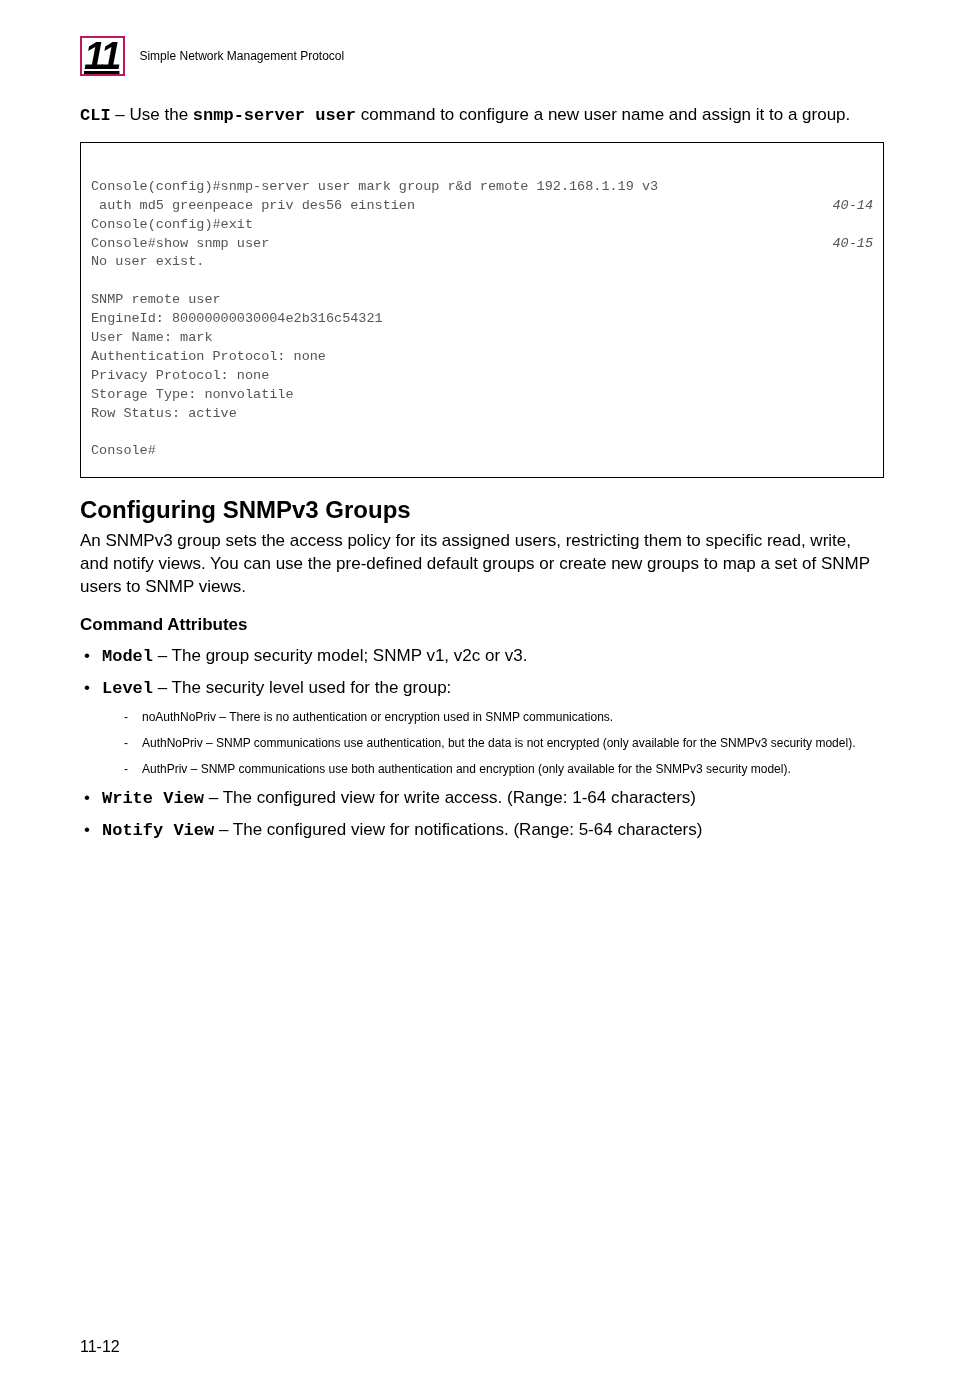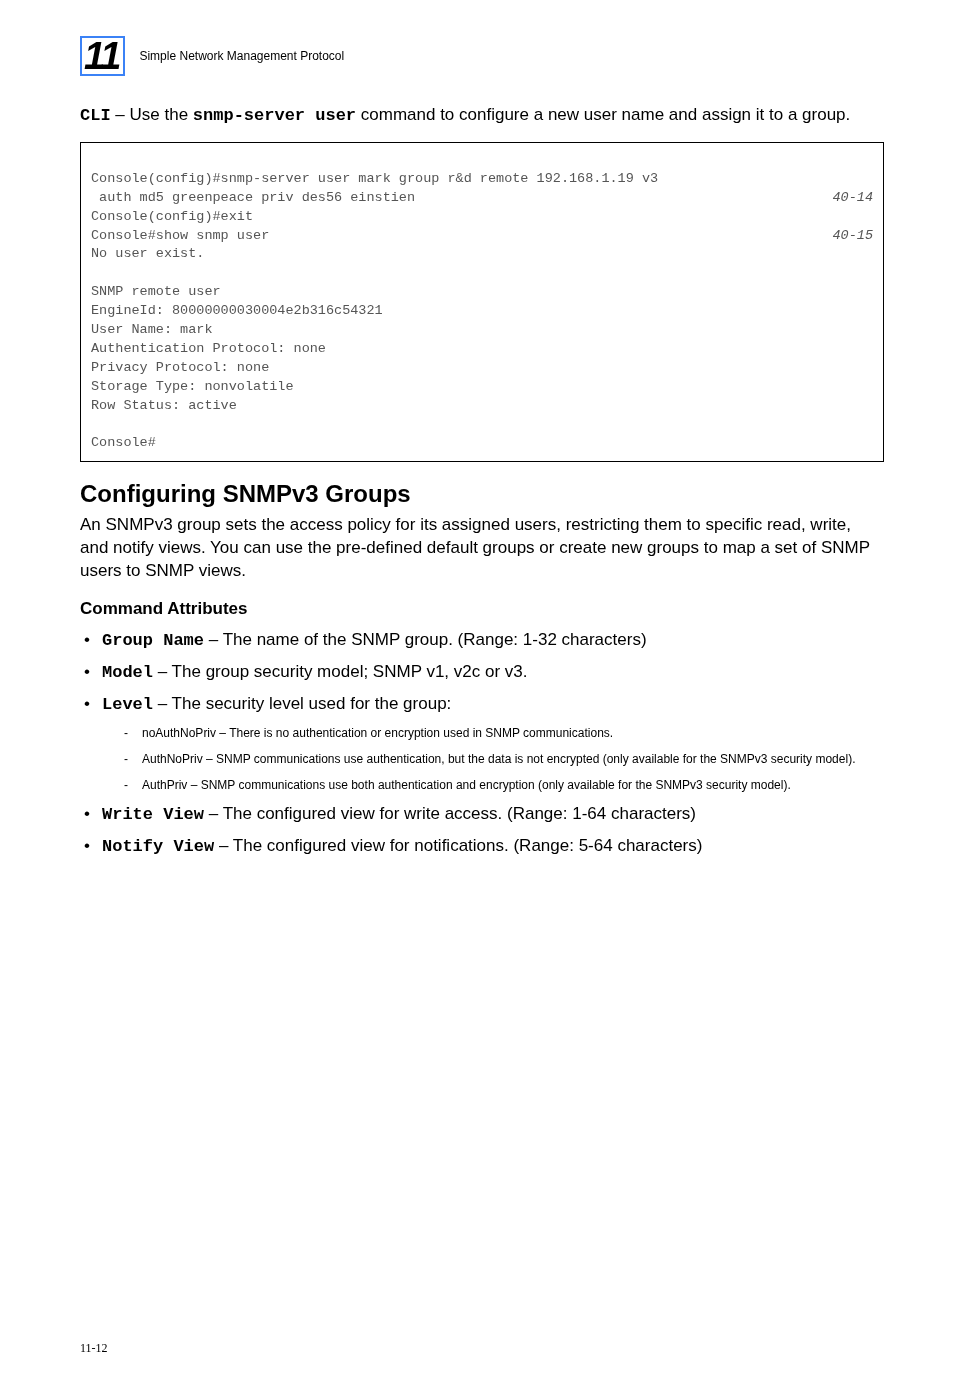--- a/index.html
+++ b/index.html
@@ -15,26 +15,27 @@
       box-sizing: border-box;
       min-height: 1388px;
       position: relative;
     }
     .header {
       display: flex;
       align-items: center;
       margin-bottom: 28px;
     }
     .chapter-box {
-      border: 2px solid #3b82f6;
+      border: 2px solid #be185d;
       padding: 0 4px 0 2px;
       display: inline-flex;
       align-items: center;
       height: 36px;
       margin-right: 14px;
+      text-decoration: underline;
     }
     .chapter-num {
       font-size: 38px;
       font-weight: 900;
       font-style: italic;
       letter-spacing: -2px;
       line-height: 1;
       font-family: Arial, Helvetica, sans-serif;
     }
     .header-title {
@@ -42,21 +43,21 @@
       color: #000;
     }
     .body-text {
       font-size: 17px;
       line-height: 1.35;
       margin: 0 0 14px 0;
     }
     .bold { font-weight: bold; font-family: Liberation Mono, monospace; }
     .code-block {
       border: 1px solid #000;
-      padding: 8px 10px;
+      padding: 16px 10px;
       font-family: "Courier New", Courier, monospace;
       font-size: 13.5px;
       color: #555;
       line-height: 1.4;
       white-space: pre;
       margin-bottom: 18px;
       overflow: hidden;
     }
     .code-line {
       display: flex;
@@ -108,22 +109,21 @@
     ul.sub > li::before {
       content: "-";
       position: absolute;
       left: 22px;
       top: 0;
     }
     .page-num {
       position: absolute;
       bottom: 32px;
       left: 80px;
-      font-size: 12px;
-      font-family: Liberation Serif, serif;
+      font-size: 16px;
     }
   </style>
 </head>
 <body>
 
 <div class="page">
 
   <div class="header">
     <div class="chapter-box">
       <span class="chapter-num">11</span>
@@ -138,23 +138,20 @@
   <div class="code-block">
 <div>Console(config)#snmp-server user mark group r&amp;d remote 192.168.1.19 v3</div><div class="code-line"><span> auth md5 greenpeace priv des56 einstien</span><span class="code-ref">40-14</span></div><div>Console(config)#exit</div><div class="code-line"><span>Console#show snmp user</span><span class="code-ref">40-15</span></div><div>No user exist.</div><div>&nbsp;</div><div>SNMP remote user</div><div>EngineId: 80000000030004e2b316c54321</div><div>User Name: mark</div><div>Authentication Protocol: none</div><div>Privacy Protocol: none</div><div>Storage Type: nonvolatile</div><div>Row Status: active</div><div>&nbsp;</div><div>Console#</div></div>
 
   <h2>Configuring SNMPv3 Groups</h2>
   <p class="body-text">An SNMPv3 group sets the access policy for its assigned users, restricting them to specific read, write, and notify views. You can use the pre-defined default groups or create new groups to map a set of SNMP users to SNMP views.</p>
 
   <h3>Command Attributes</h3>
 
   <ul class="bullets">
     <li>
-      <span class="bold">Group Name</span><span> – The name of the SNMP group. (Range: 1-32 characters)</span>
-    </li>
-    <li>
       <span class="bold">Model</span><span> – The group security model; SNMP v1, v2c or v3.</span>
     </li>
     <li>
       <span class="bold">Level</span><span> – The security level used for the group:</span>
       <ul class="sub">
         <li>noAuthNoPriv – There is no authentication or encryption used in SNMP communications.</li>
         <li>AuthNoPriv – SNMP communications use authentication, but the data is not encrypted (only available for the SNMPv3 security model).</li>
         <li>AuthPriv – SNMP communications use both authentication and encryption (only available for the SNMPv3 security model).</li>
       </ul>
     </li>

